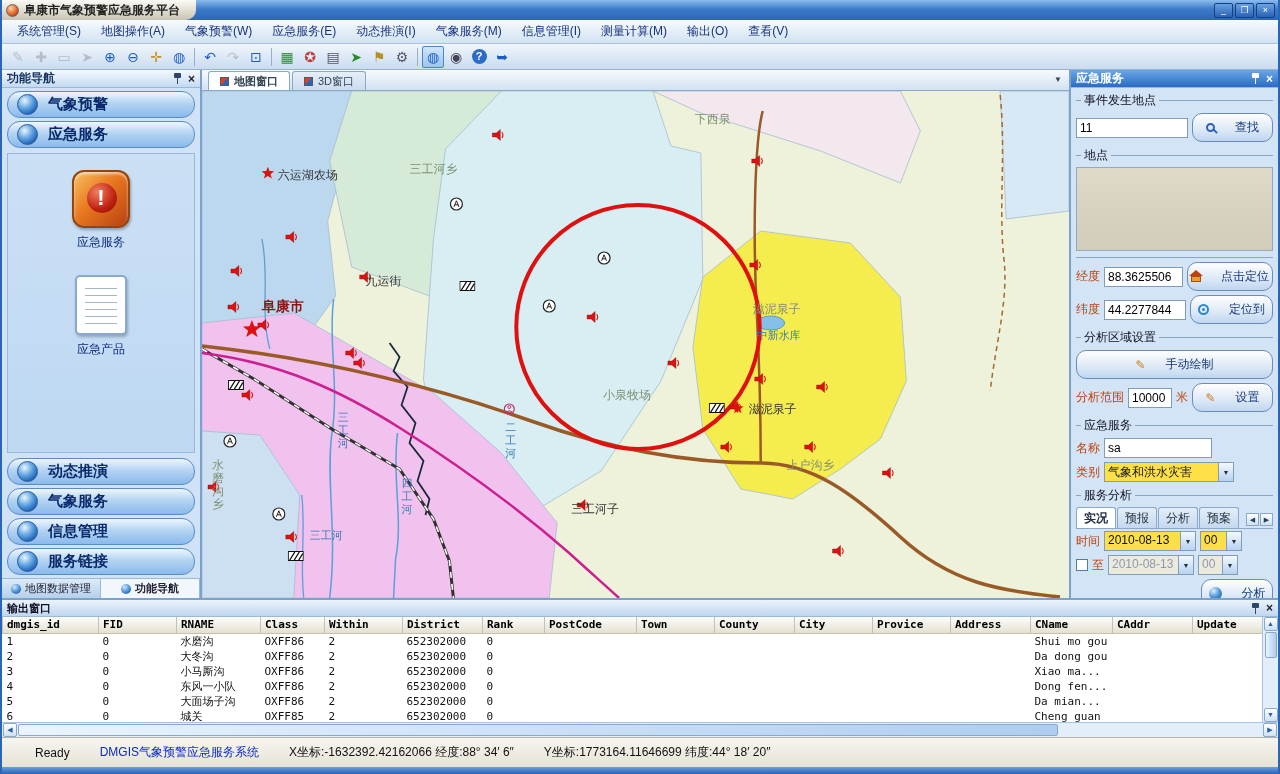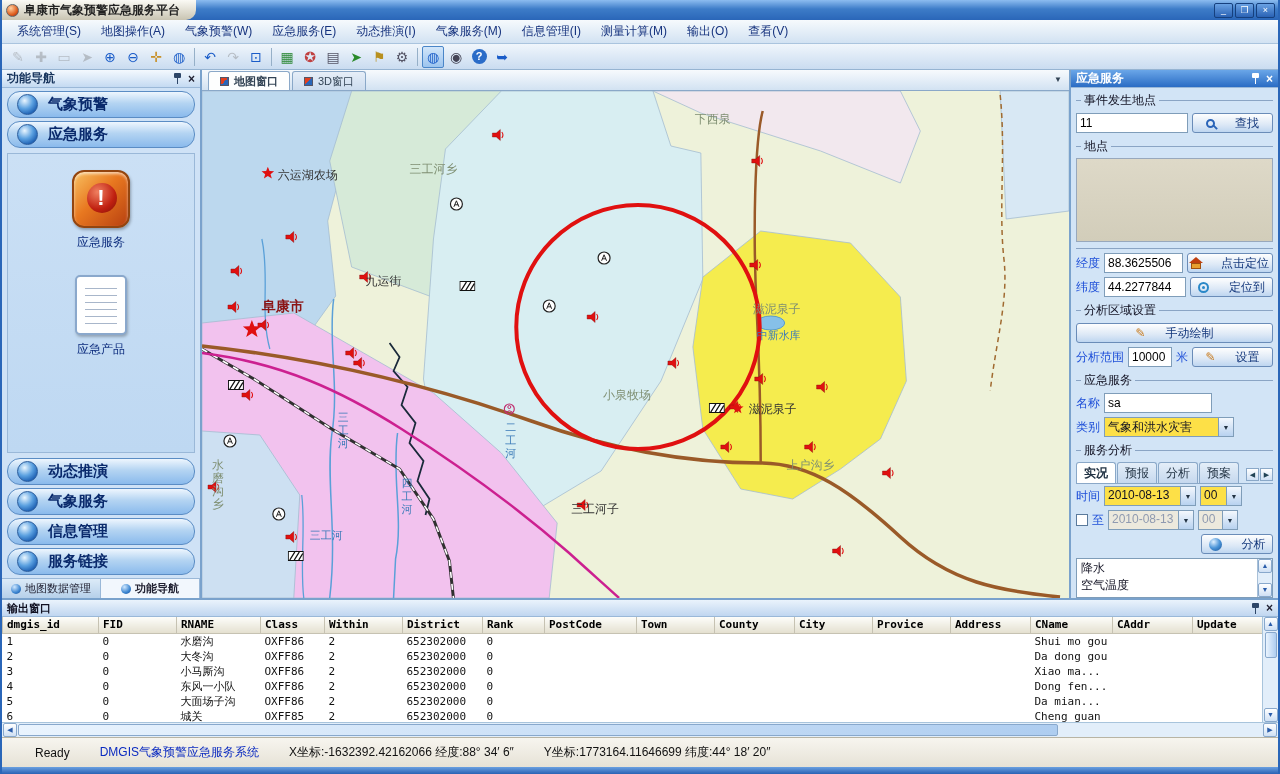--- a/index.html
+++ b/index.html
@@ -72,23 +72,23 @@
   .right-panel { width:207px; display:flex; flex-direction:column; background:#d2e4f6; flex:0 0 auto; }
   .panel-header.blue { background:linear-gradient(to bottom,#6aa6e8,#2a6cc4); color:#fff; }
   .panel-header.blue .close-x { color:#fff; }
   .panel-header.blue .pin-icon::before, .panel-header.blue .pin-icon::after { background:#fff; }
   .rp-body { flex:1; padding:1px 5px 0; overflow:hidden; display:flex; flex-direction:column; min-height:0; }
   .group-title { display:flex; align-items:center; gap:3px; color:#112; margin:3px 0 2px; white-space:nowrap; }
   .group-title::before { content:""; width:5px; border-top:1px solid #8aa4c4; }
   .group-title::after { content:""; flex:1; border-top:1px solid #8aa4c4; }
   .sep-line { border-top:1px solid #8aa4c4; margin:4px 0 2px; }
   .rp-row { display:flex; align-items:center; gap:4px; margin:2px 0; }
-  .rp-label { color:#1d4ed8; white-space:nowrap; }
+  .rp-label { color:#c2410c; white-space:nowrap; }
   .tb { height:20px; border:1px solid #7f9db9; background:#fff; font-size:12px; padding:0 3px; font-family:inherit; min-width:0; }
-  .xpbtn { height:20px; display:inline-flex; align-items:center; justify-content:center; gap:20px; padding:0 7px; border:1px solid #6a8cb8; border-radius:3px; background:linear-gradient(to bottom,#fefefe,#dce8f6 60%,#bed6f0); font-size:12px; color:#14387c; white-space:nowrap; font-family:inherit; }
+  .xpbtn { height:29px; display:inline-flex; align-items:center; justify-content:center; gap:20px; padding:0 7px; border:1px solid #6a8cb8; border-radius:10px; background:linear-gradient(to bottom,#fefefe,#dce8f6 60%,#bed6f0); font-size:12px; color:#14387c; white-space:nowrap; font-family:inherit; }
   .combo { height:20px; display:inline-flex; align-items:stretch; border:1px solid #7f9db9; background:#fde047; min-width:0; }
   .combo-text { flex:1; padding:1px 3px 0; white-space:nowrap; overflow:hidden; color:#112; }
   .combo-arrow { width:15px; background:linear-gradient(#f4f8fd,#b8d2f0); border-left:1px solid #7f9db9; font-size:7px; display:flex; align-items:center; justify-content:center; color:#234; }
   .combo.disabled { background:#ece9dd; }
   .combo.disabled .combo-text { color:#8f9ab0; }
   .place-box { height:84px; background:linear-gradient(#ded9c8,#d2cdba); border:1px solid #98a8bc; margin:1px 0 2px; flex:0 0 auto; }
   .ico-mag { width:9px; height:9px; border:2px solid #2a64b8; border-radius:50%; position:relative; flex:0 0 auto; }
   .ico-mag::after { content:""; position:absolute; width:6px; height:2px; background:#2a64b8; transform:rotate(45deg); right:-5px; bottom:-2px; }
   .ico-house { width:10px; height:6px; background:#e8a030; border:1px solid #a05010; position:relative; margin-top:5px; flex:0 0 auto; }
   .ico-house::before { content:""; position:absolute; left:-3px; top:-7px; border-left:7px solid transparent; border-right:7px solid transparent; border-bottom:6px solid #c04010; }

